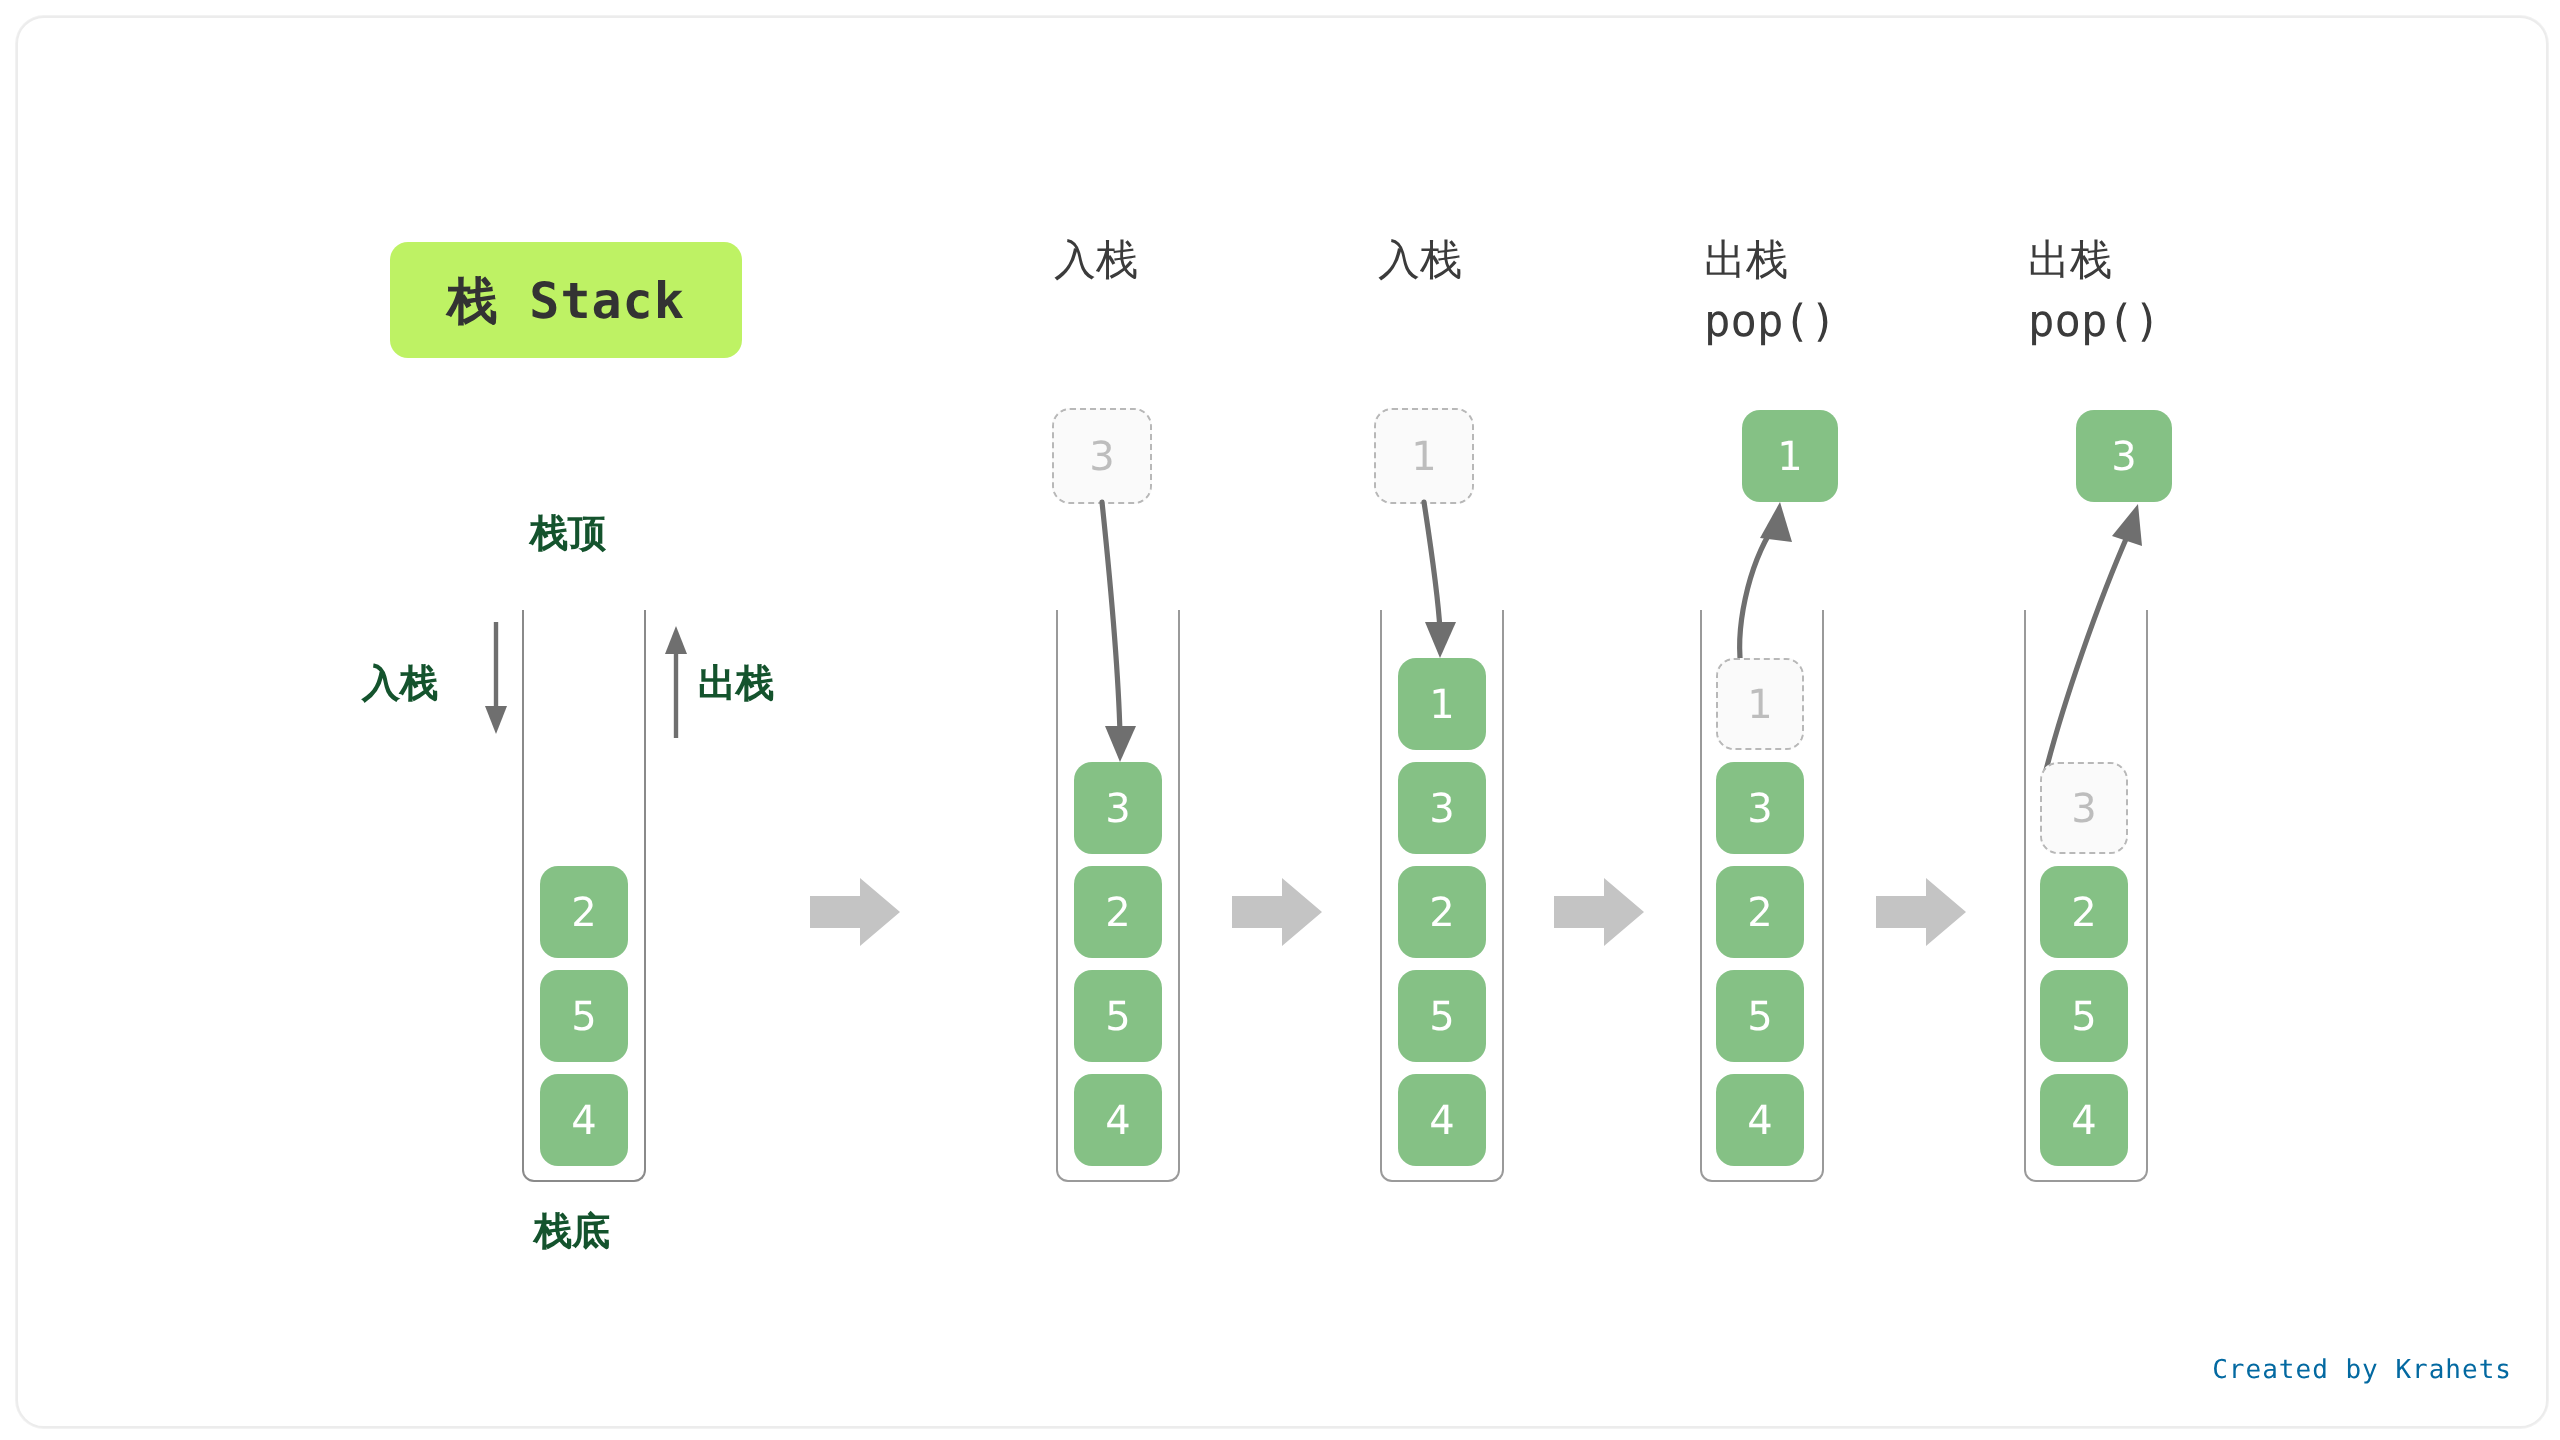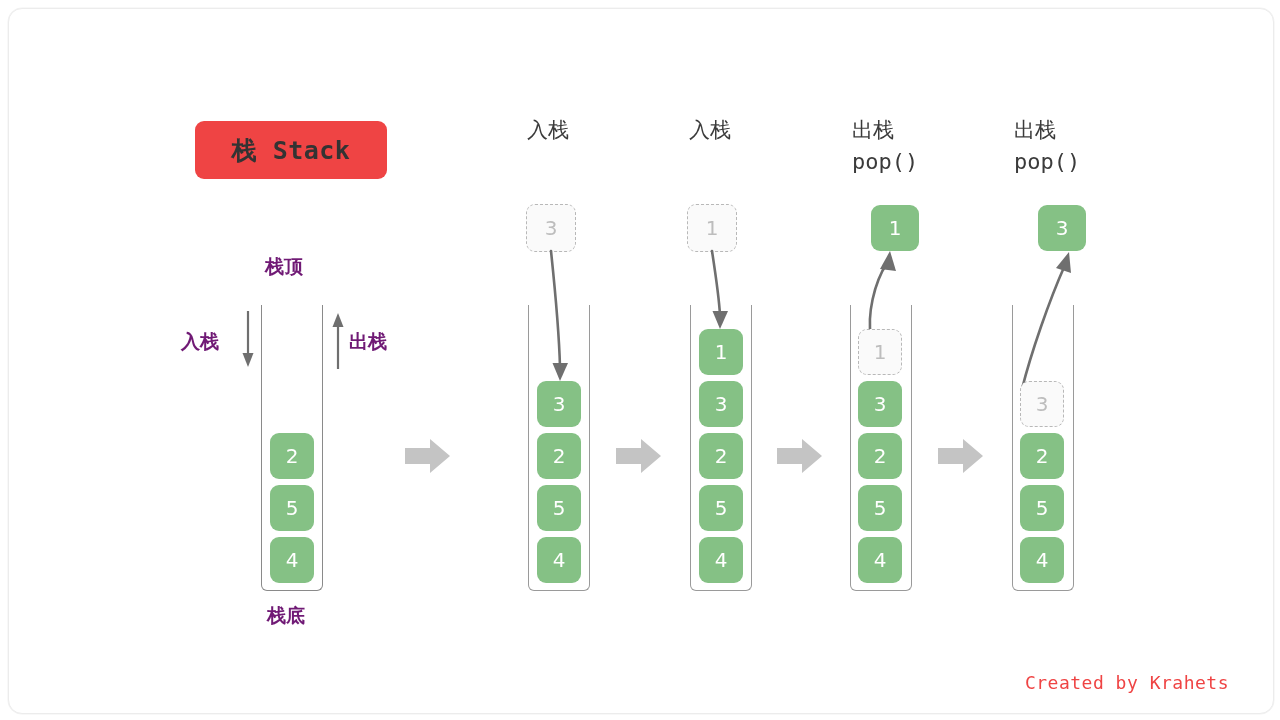--- a/index.html
+++ b/index.html
@@ -25,41 +25,41 @@
     border-radius: 14px;
     box-shadow: 0 0 0 0.5px #f2f2f2;
     overflow: hidden;
   }
 
   
   .title-badge {
     position: absolute;
     left: 186px;
     top: 112px;
-    width: 192px;
+    width: 176px;
     height: 58px;
-    background: #ef4444;
+    background: #bef264;
     border-radius: 9px;
     display: flex;
     align-items: center;
     justify-content: center;
     font-family: "DejaVu Sans Mono", "Liberation Mono", monospace;
     font-size: 25px;
     font-weight: bold;
     color: #333333;
     letter-spacing: 0.5px;
   }
 
   
   .cjk-label {
     position: absolute;
     font-family: "DejaVu Sans", "Liberation Sans", sans-serif;
     font-size: 19px;
     font-weight: bold;
-    color: #701a75;
+    color: #14532d;
     white-space: nowrap;
   }
 
   .col-head {
     position: absolute;
     width: 170px;
     text-align: left;
     white-space: nowrap;
   }
   .col-head .line1 {
@@ -135,25 +135,25 @@
 
   
   .motion {
     position: absolute;
     pointer-events: none;
   }
 
   
   .footer {
     position: absolute;
-    right: 44px;
+    right: 17px;
     bottom: 20px;
     font-family: "DejaVu Sans Mono", "Liberation Mono", monospace;
-    font-size: 18px;
-    color: #ef4444;
+    font-size: 13px;
+    color: #0369a1;
     letter-spacing: 0.5px;
   }
 </style>
 </head>
 <body>
 
 <div class="canvas">
 
   <div class="title-badge">栈 Stack</div>
 

